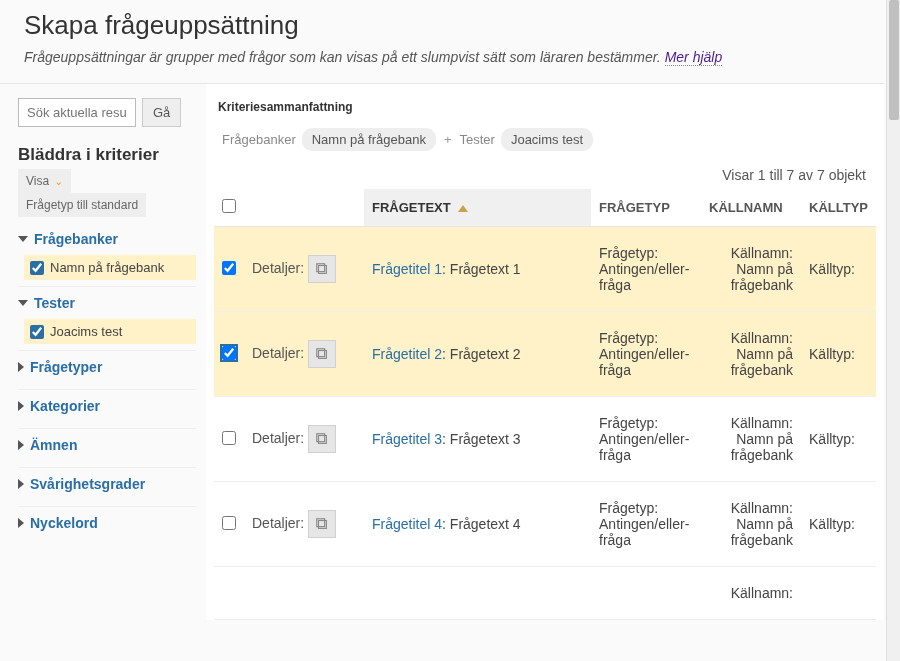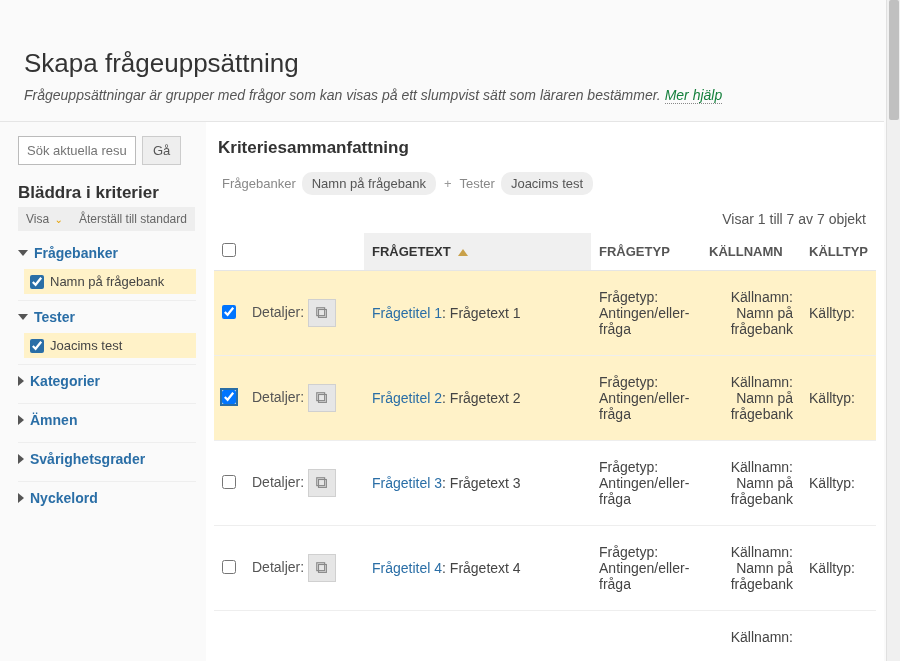--- a/index.html
+++ b/index.html
@@ -31,29 +31,28 @@
     width: 884px;
   }
   header.pagehead {
     padding: 10px 24px 18px;
   }
   header h1 {
     font-size: 26px;
     font-weight: 400;
     color: #333;
     margin-bottom: 8px;
-    margin-top: 38px;
   }
   header .desc {
     font-style: italic;
     color: #555;
     font-size: 14px;
   }
   header .desc a {
-    color: #15803d;
+    color: #4c1d95;
     text-decoration: none;
     border-bottom: 1px dotted #888;
     font-style: italic;
   }
   .body {
     display: flex;
     border-top: 1px solid #e5e5e5;
   }
   .sidebar {
     width: 206px;
@@ -142,21 +141,21 @@
     padding: 5px 6px;
     font-size: 13px;
     color: #444;
   }
   .cat-item.sel {
     background: #fff2c8;
   }
   .cat-item input { accent-color:#2a6ea6; }
 
   .content h2 {
-    font-size: 17px;
+    font-size: 12px;
     font-weight: 600;
     margin: 4px 0 14px 4px;
   }
   .crumbs {
     display: flex;
     align-items: center;
     gap: 6px;
     font-size: 13px;
     color: #888;
     margin: 0 0 16px 8px;
@@ -250,21 +249,21 @@
       <div class="search-row">
         <input type="text" placeholder="Sök aktuella resul" style="">
         <button>Gå</button>
       </div>
       <div class="browse-title">Bläddra i kriterier</div>
       <div class="chip-row">
         <button class="chip">
           <span>Visa</span>
           <span class="caret">⌄</span>
         </button>
-        <button class="chip">Återställ till standard</button>
+        <button class="chip">Frågetyp till standard</button>
       </div>
       <div id="cat-list">
           <div class="cat">
             <div class="cat-header">
               <span class="tri down"></span>
               <span>Frågebanker</span>
             </div>
             <div class="cat-items">
               <div class="cat-item sel">
                 <input type="checkbox" checked="" style="">
@@ -275,20 +274,26 @@
           <div class="cat">
             <div class="cat-header">
               <span class="tri down"></span>
               <span>Tester</span>
             </div>
             <div class="cat-items">
               <div class="cat-item sel">
                 <input type="checkbox" checked="" style="">
                 <span>Joacims test</span>
               </div>
+            </div>
+          </div>
+          <div class="cat">
+            <div class="cat-header">
+              <span class="tri right"></span>
+              <span>Frågetyper</span>
             </div>
           </div>
           <div class="cat">
             <div class="cat-header">
               <span class="tri right"></span>
               <span>Kategorier</span>
             </div>
           </div>
           <div class="cat">
             <div class="cat-header">

